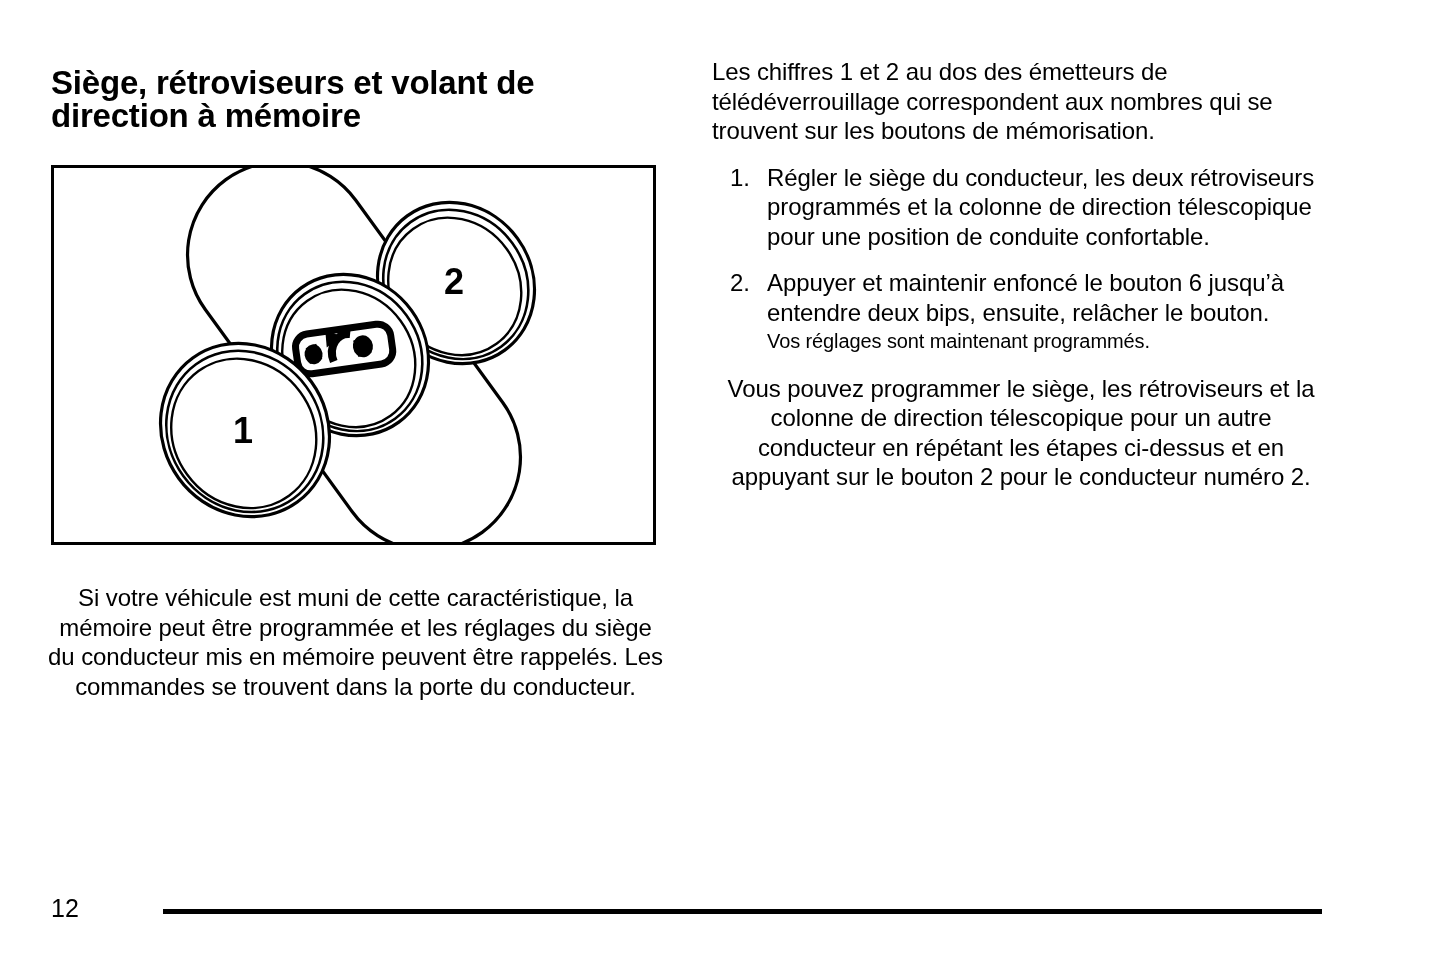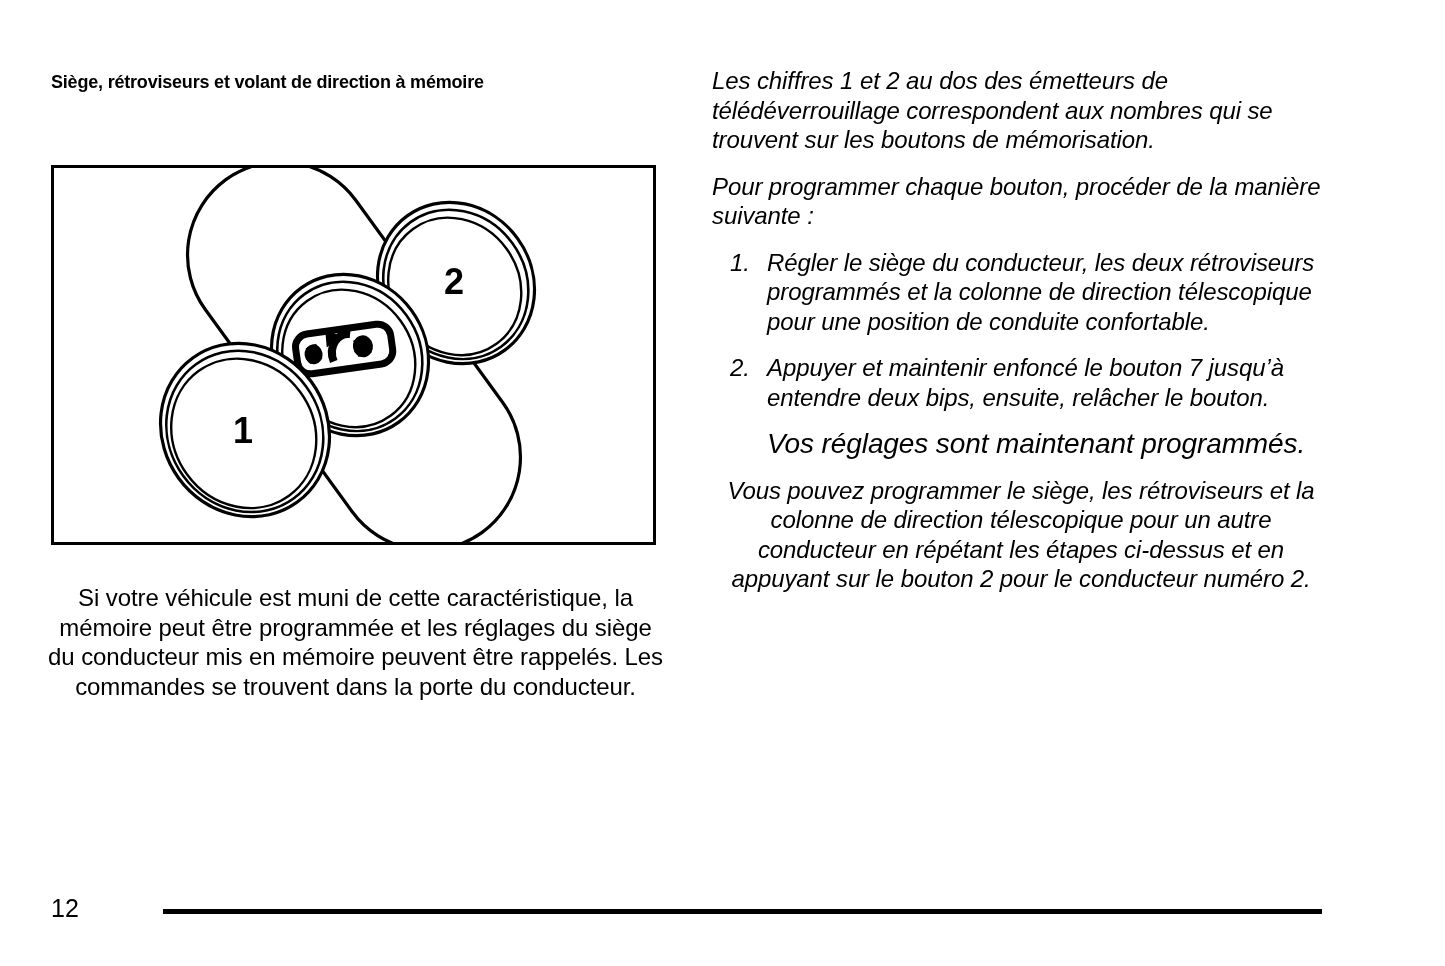--- a/index.html
+++ b/index.html
@@ -26,28 +26,27 @@
   
   .col-left {
     position: absolute;
     left: 51px;
     top: 66px;
     width: 620px;
   }
   .col-right {
     position: absolute;
     left: 712px;
-    top: 66px;
+    top: 57px;
     width: 618px;
-    font-style: italic;
   }
 
   
   .page-title {
-    font-size: 18px;
+    font-size: 33px;
     font-weight: bold;
     line-height: 33px;
     letter-spacing: -0.2px;
     margin: 0 0 0 0;
     width: 560px;
   }
 
   
   .figure-box {
     position: absolute;
@@ -96,22 +95,21 @@
   }
   .step:last-child { margin-bottom: 0; }
   .step-num {
     position: absolute;
     left: 18px;
     top: 0;
     font-size: 24px;
     line-height: 29.5px;
   }
   .step-sub {
-    margin-top: 17px;
-    font-size: 28px;
+    font-size: 20px;
     line-height: 29.5px;
     letter-spacing: -0.1px;
   }
 
   
   .footer {
     position: absolute;
     left: 0;
     top: 893px;
     width: 1445px;
@@ -192,30 +190,29 @@
   </div>
 
   <div class="body-left">
     <p class="para">Si votre véhicule est muni de cette caractéristique, la mémoire peut être programmée et les réglages du siège du conducteur mis en mémoire peuvent être rappelés. Les commandes se trouvent dans la porte du conducteur.</p>
   </div>
 
   <div class="col-right">
 
     <p class="para">Les chiffres 1 et 2 au dos des émetteurs de télédéverrouillage correspondent aux nombres qui se trouvent sur les boutons de mémorisation.</p>
 
-    <p class="para">Pour programmer chaque bouton, procéder de la manière suivante :</p>
 
     <ol class="steps">
       <li class="step">
         <span class="step-num">1.</span>
         <span>Régler le siège du conducteur, les deux rétroviseurs programmés et la colonne de direction télescopique pour une position de conduite confortable.</span>
       </li>
       <li class="step">
         <span class="step-num">2.</span>
-        <span>Appuyer et maintenir enfoncé le bouton 7 jusqu’à entendre deux bips, ensuite, relâcher le bouton.</span>
+        <span>Appuyer et maintenir enfoncé le bouton 6 jusqu’à entendre deux bips, ensuite, relâcher le bouton.</span>
         <div class="step-sub">Vos réglages sont maintenant programmés.</div>
       </li>
     </ol>
 
     <p class="para" style="margin-top:17px;">Vous pouvez programmer le siège, les rétroviseurs et la colonne de direction télescopique pour un autre conducteur en répétant les étapes ci-dessus et en appuyant sur le bouton 2 pour le conducteur numéro 2.</p>
   </div>
 
   <div class="footer">
     <div class="page-number">12</div>
     <div class="footer-rule"></div>

